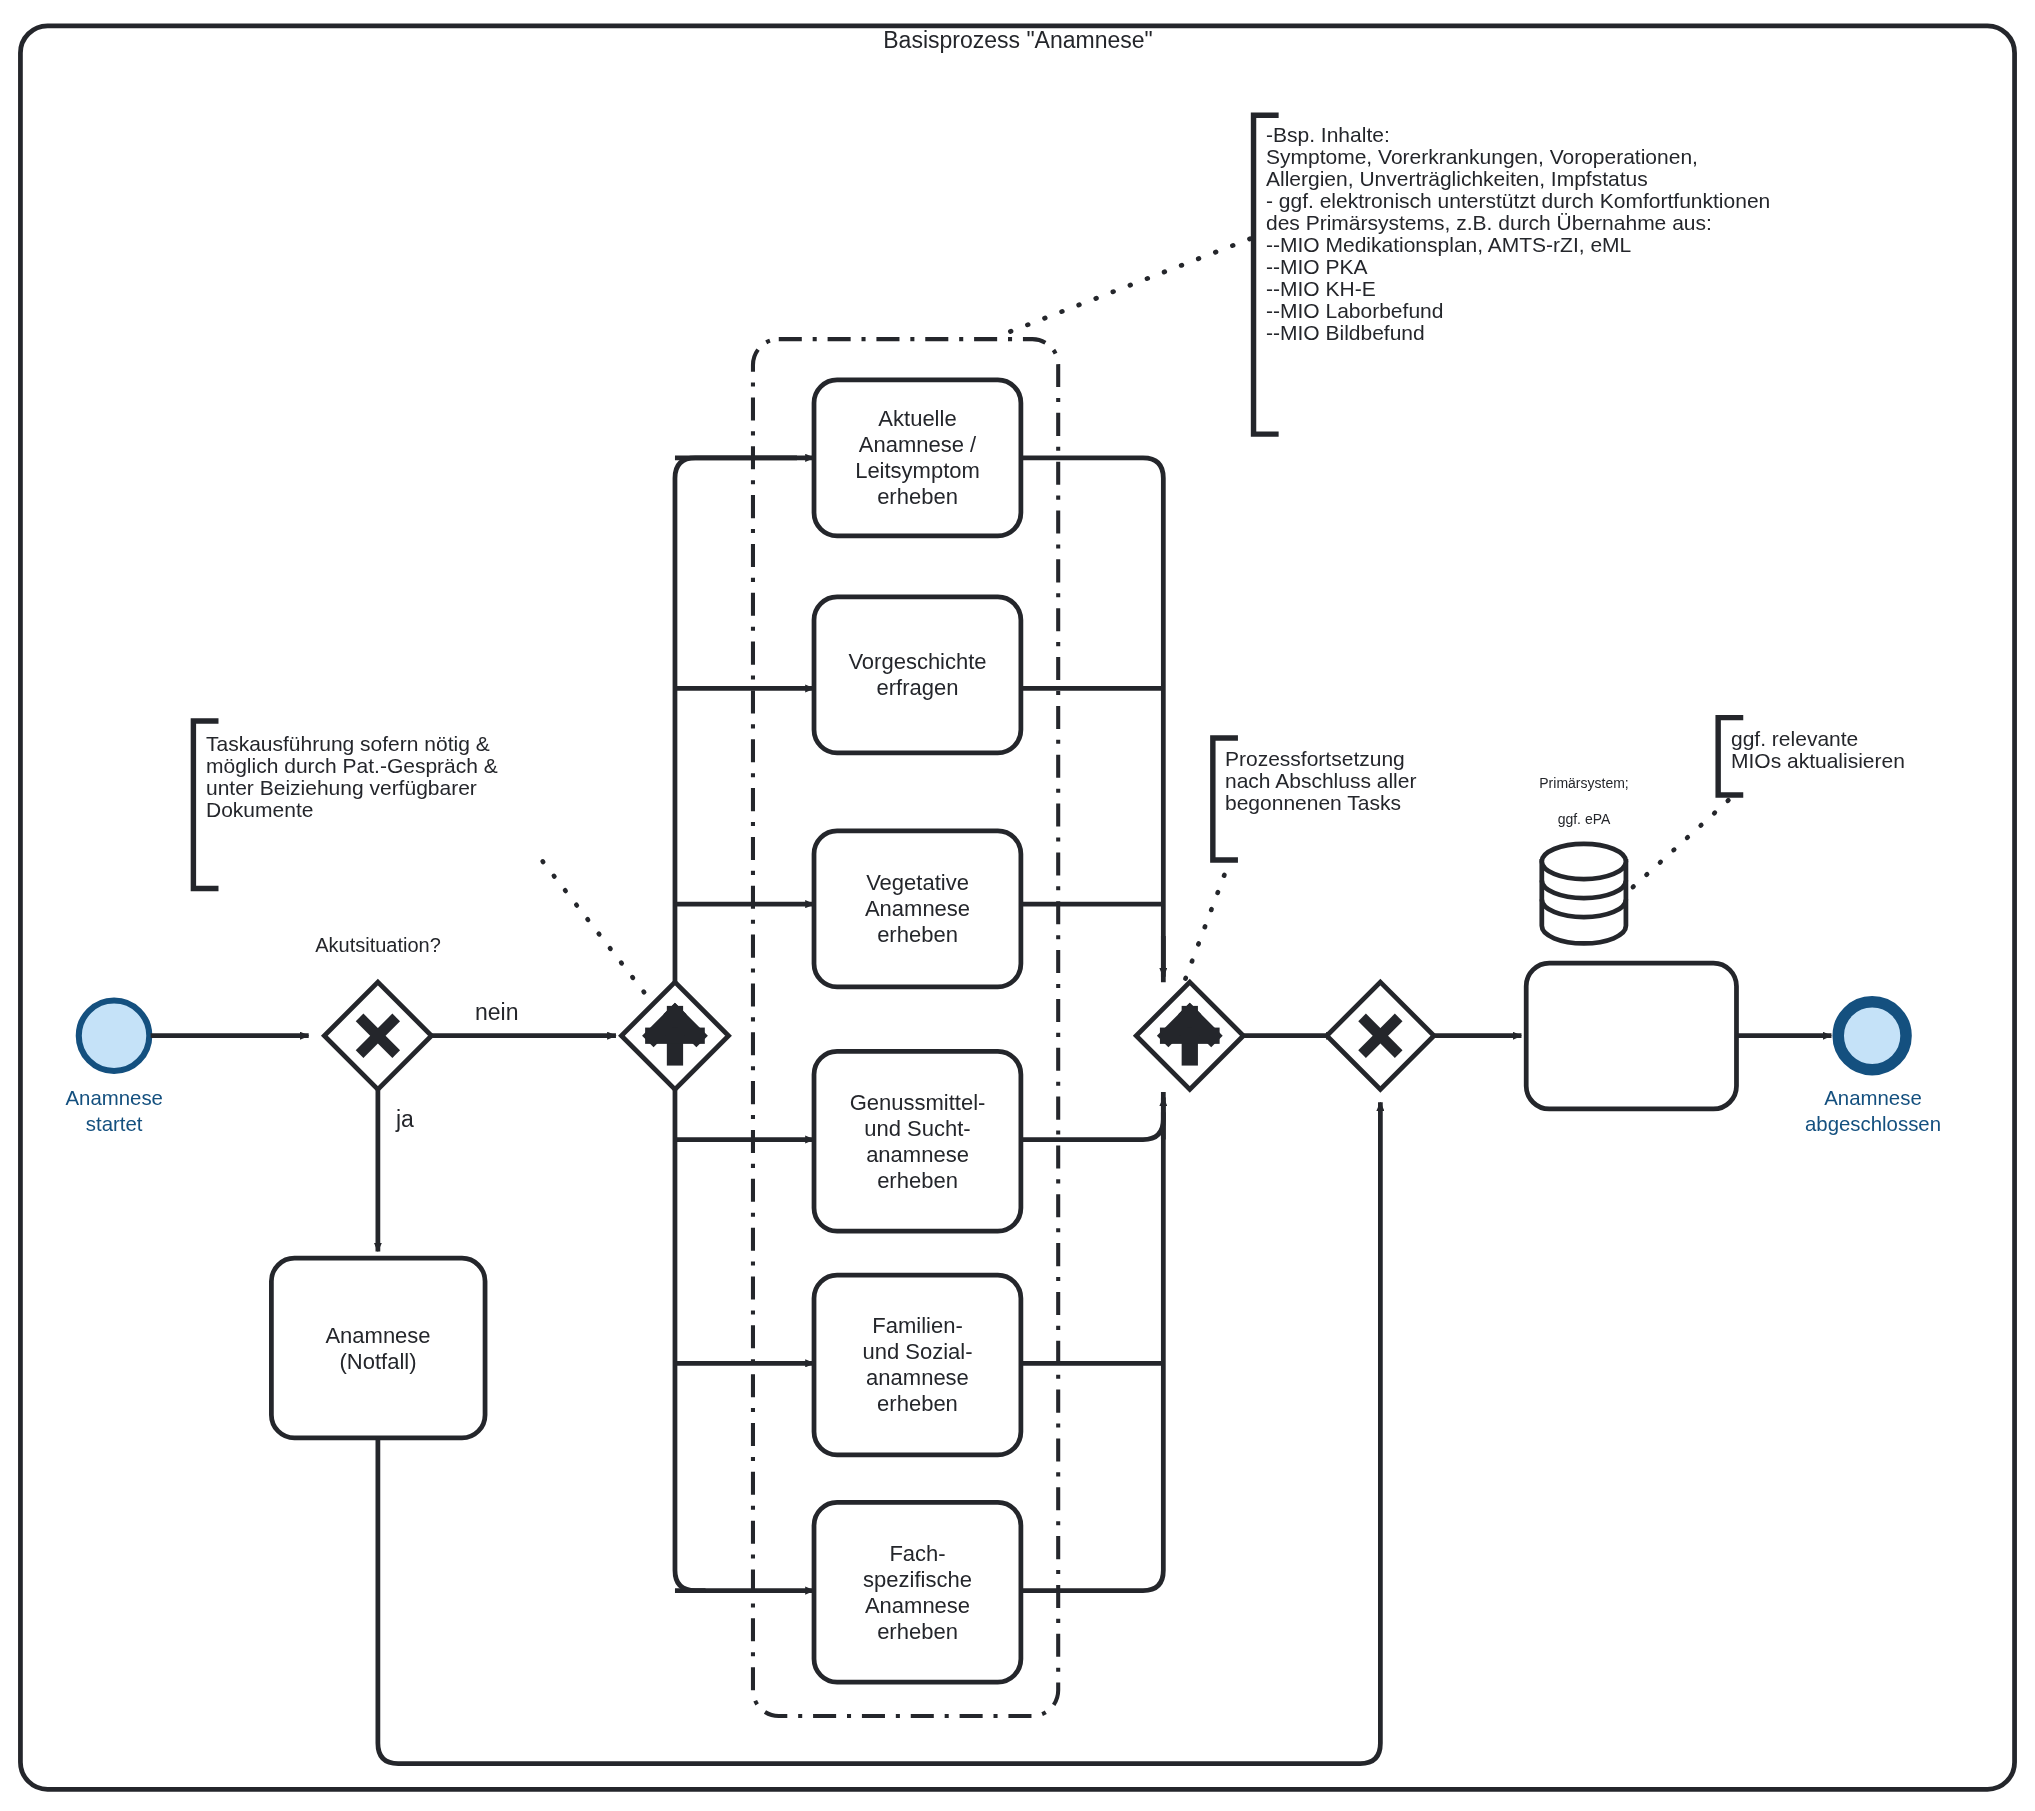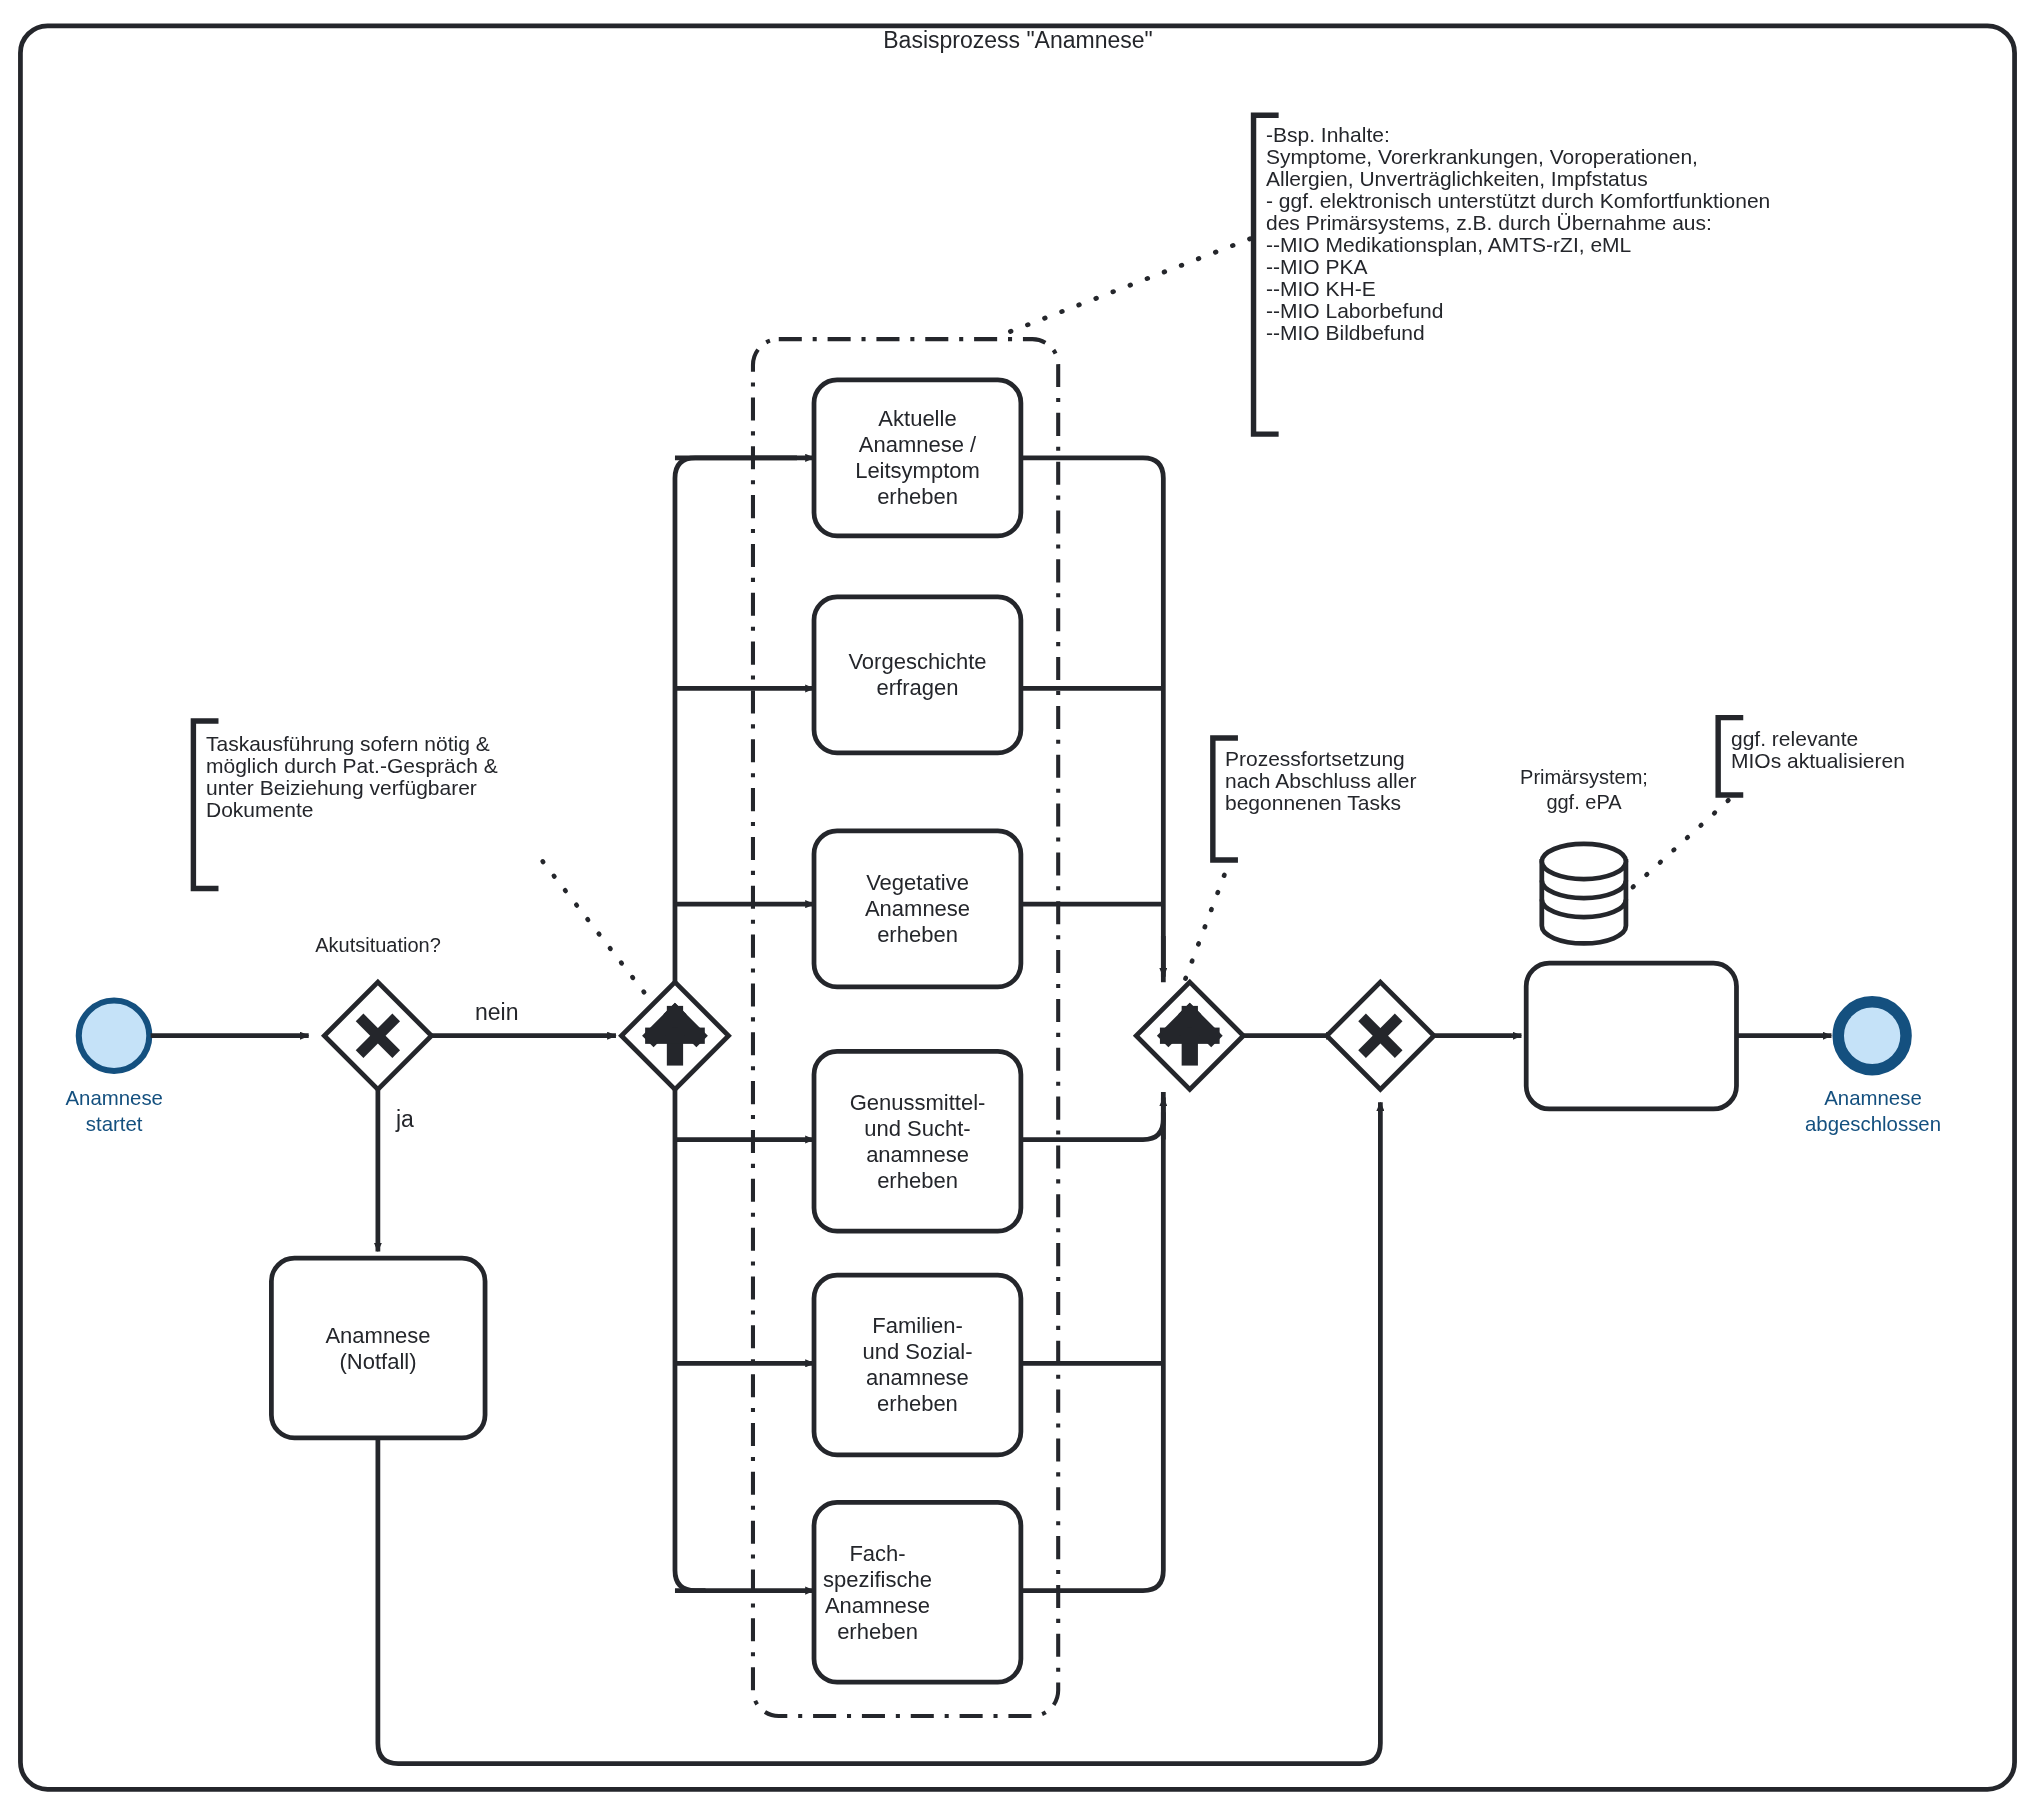--- a/index.html
+++ b/index.html
@@ -4,21 +4,21 @@
 <style>
   html,body{margin:0;padding:0;background:#ffffff;}
   body{width:2035px;height:1811px;font-family:"Liberation Sans",sans-serif;}
   #stage{position:relative;width:2035px;height:1811px;overflow:hidden;background:#fff;}
   svg.layer{position:absolute;left:0;top:0;width:2035px;height:1811px;}
   .txt{position:absolute;color:#24262b;font-family:"Liberation Sans",sans-serif;}
   .ctr{text-align:center;}
   .evt-label{color:#14507f;font-size:20.4px;line-height:26px;text-align:center;}
   .task-label{font-size:22px;line-height:26px;text-align:center;display:flex;align-items:center;justify-content:center;}
   .anno{font-size:21px;line-height:22px;white-space:pre-line;}
-  .small{font-size:20px;line-height:25px;}
+  .small{font-size:14px;line-height:36px;}
   .title{font-size:23px;}
   .seq{font-size:23px;}
 </style>
 </head>
 <body>
 
 <div id="stage">
 
   <svg class="layer" viewBox="0 0 3000 2670">
     <defs>
@@ -156,21 +156,21 @@
 Anamnese
 erheben</div>
   <div class="txt task-label" style="left:814px;top:1052px;width:207px;height:180px;white-space:pre-line;">Genussmittel-
 und Sucht-
 anamnese
 erheben</div>
   <div class="txt task-label" style="left:814px;top:1275px;width:207px;height:180px;white-space:pre-line;">Familien-
 und Sozial-
 anamnese
 erheben</div>
-  <div class="txt task-label" style="left:774px;top:1503px;width:207px;height:180px;white-space:pre-line;">Fach-
+  <div class="txt task-label" style="left:814px;top:1503px;width:207px;height:180px;white-space:pre-line;">Fach-
 spezifische
 Anamnese
 erheben</div>
 
 
   <div class="txt small ctr" style="left:1489px;top:765px;width:190px;white-space:pre-line;">Primärsystem;
 ggf. ePA</div>
 
   <div class="txt anno" style="left:1266px;top:124px;width:719px;">-Bsp. Inhalte:
 Symptome, Vorerkrankungen, Voroperationen,

